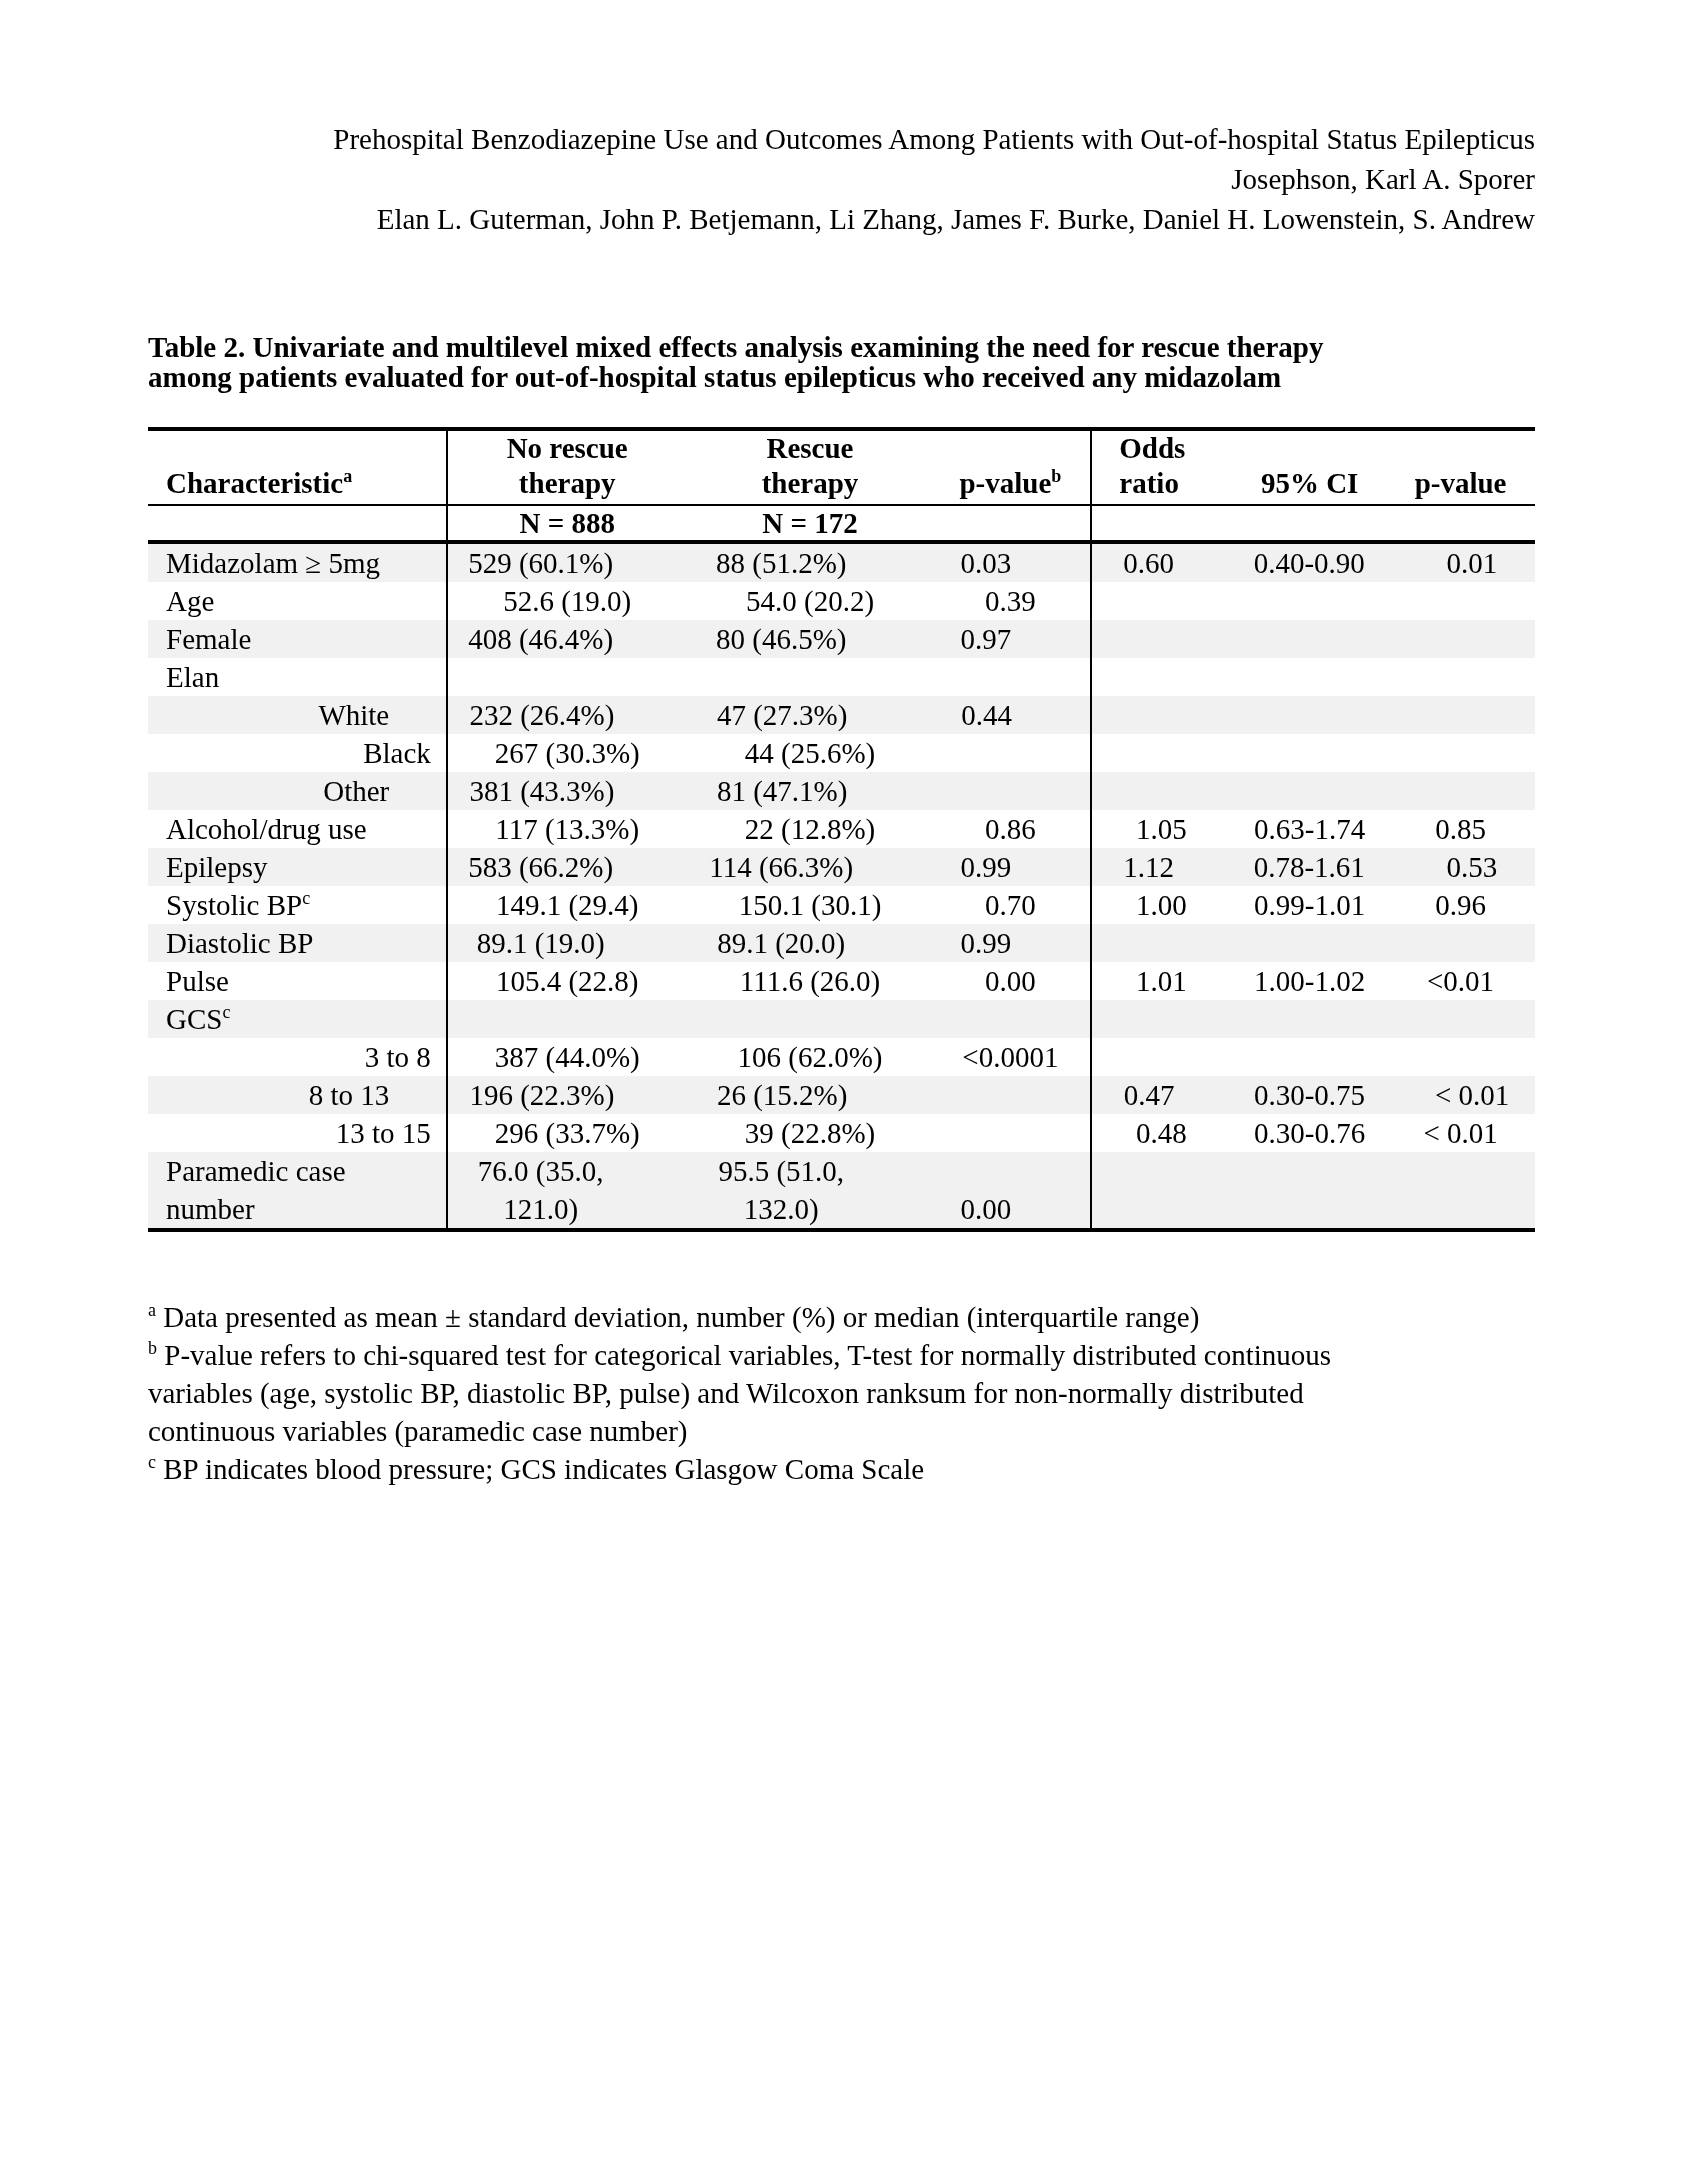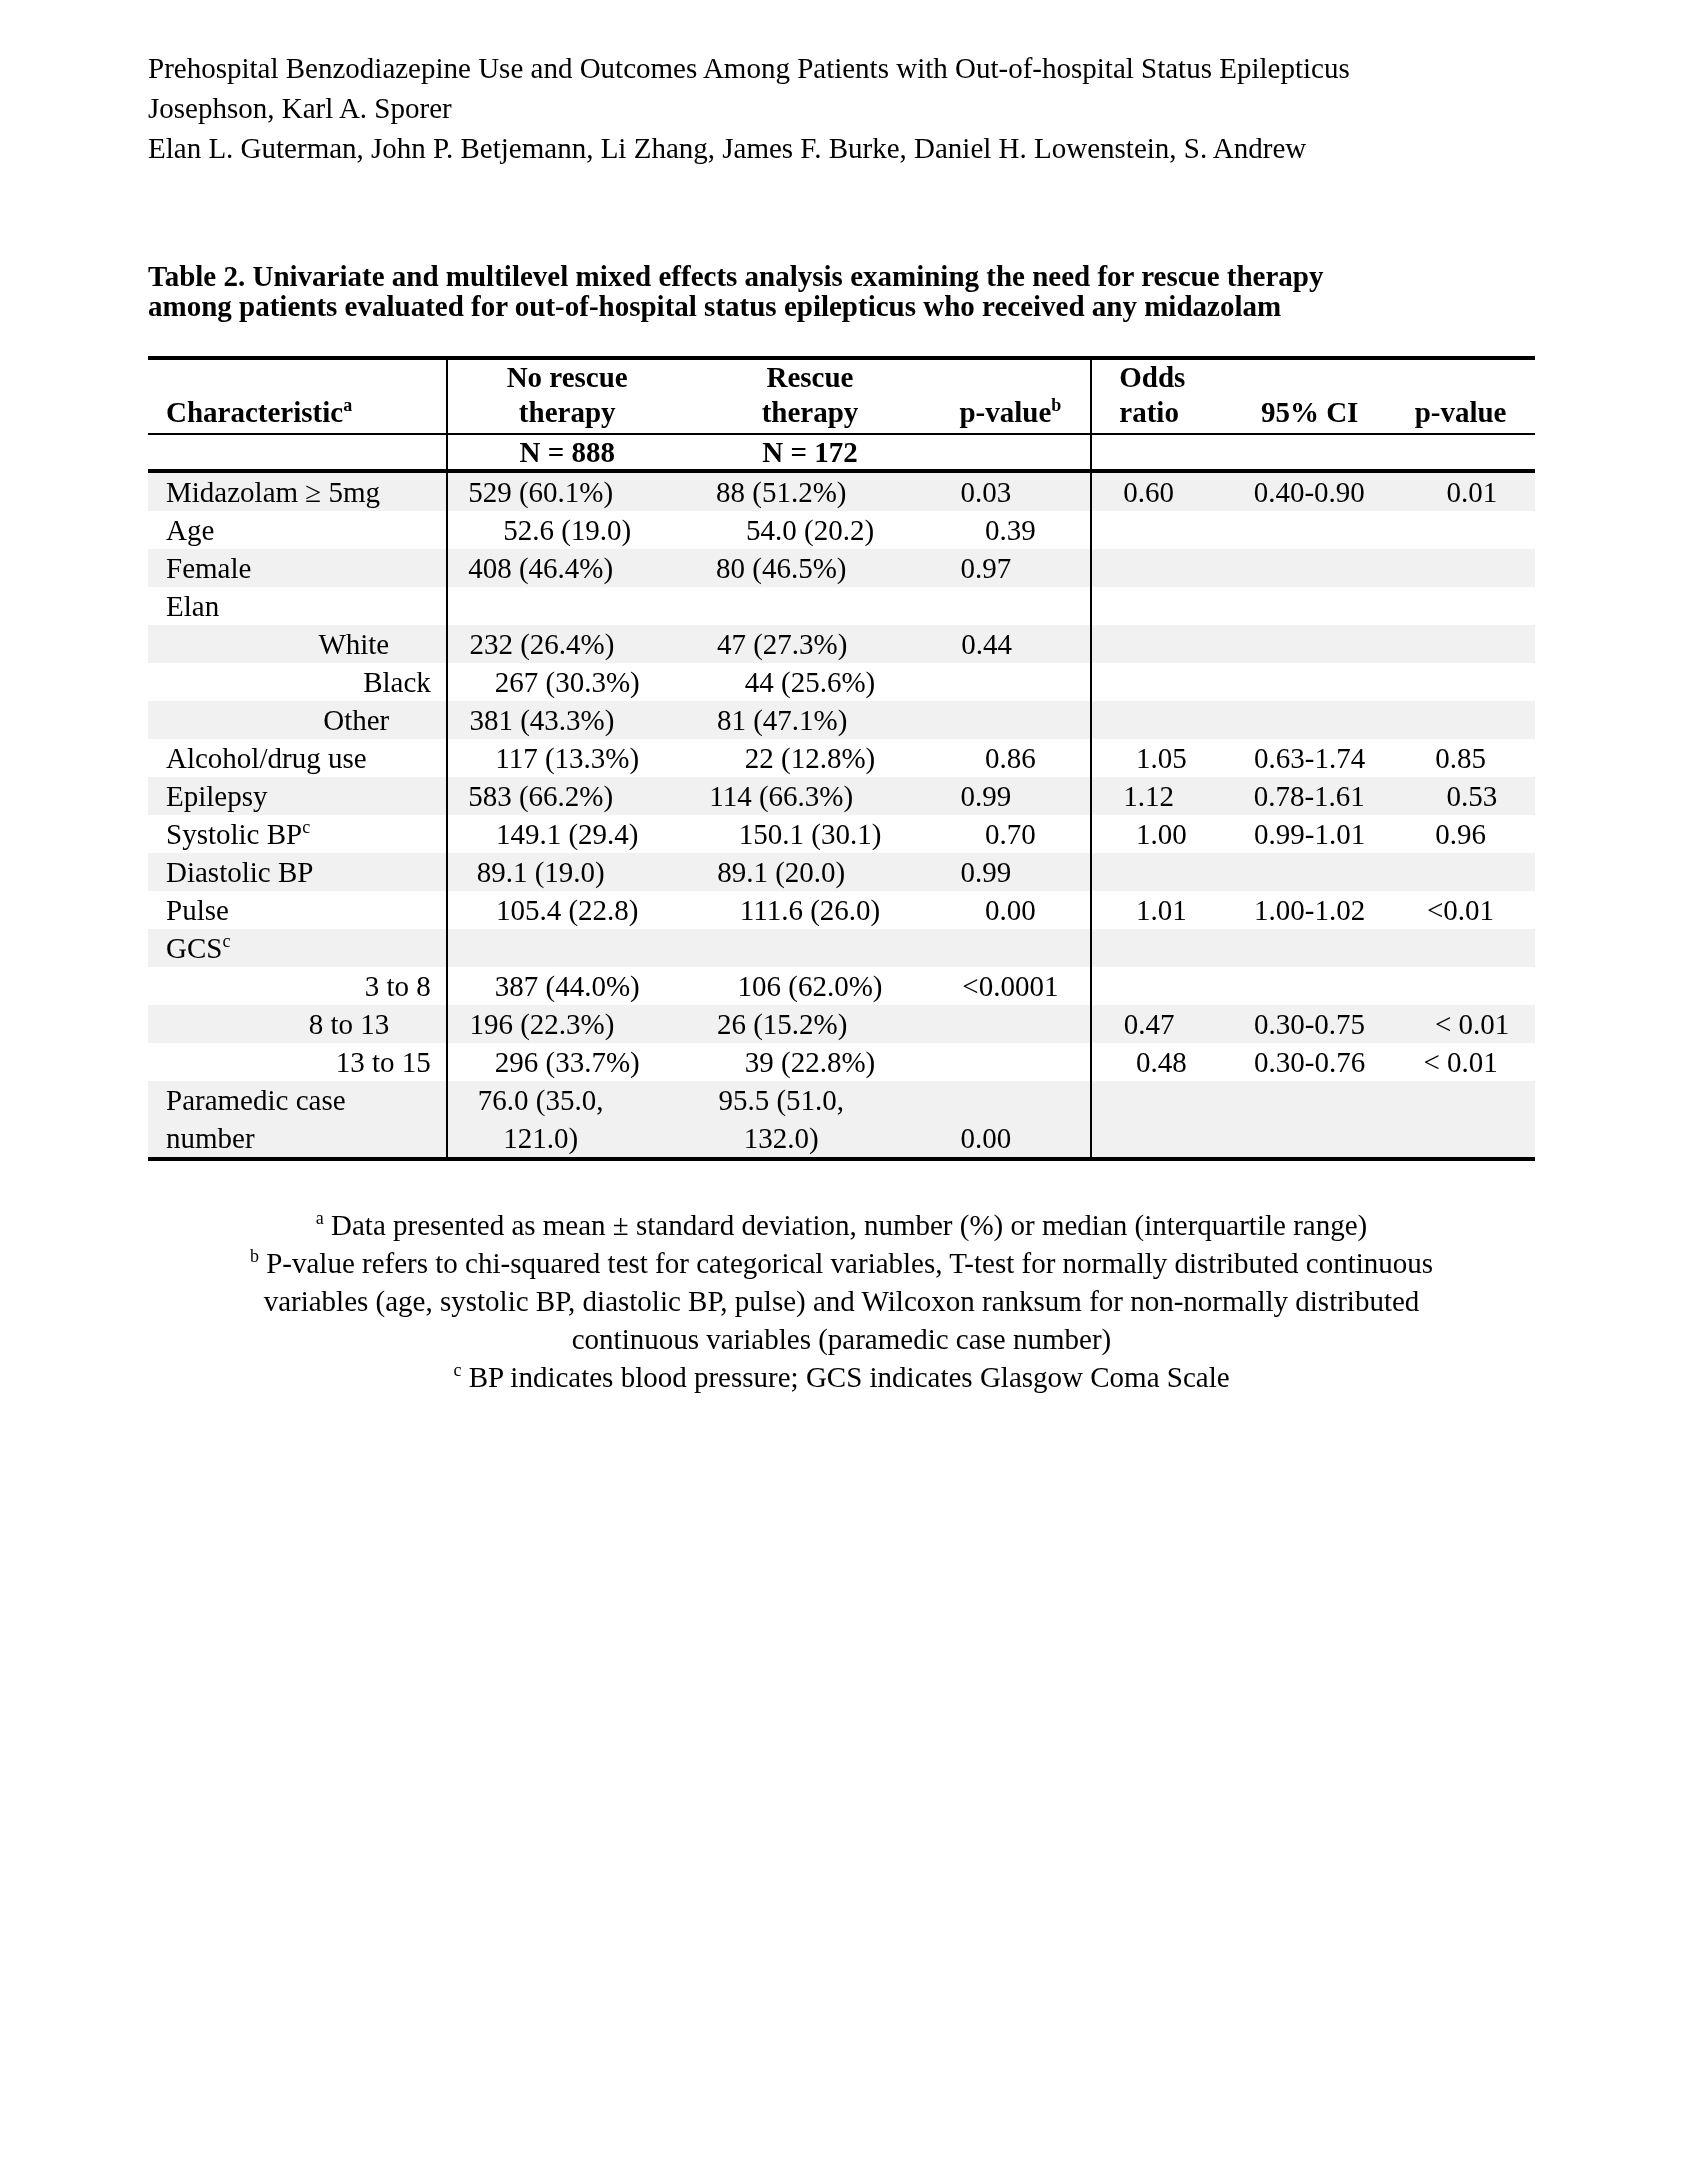--- a/index.html
+++ b/index.html
@@ -7,21 +7,21 @@
   body {
     width: 1683px; height: 2178px;
     background: #ffffff; color: #000000;
     font-family: "Liberation Serif", "DejaVu Serif", serif;
     font-size: 29px;
     position: relative;
     overflow: hidden;
   }
   .content { width: 1387px; margin-left: 148px; }
 
-  .authors { padding-top: 48px; line-height: 40px; }
+  .authors { padding-top: 119px; text-align: right; line-height: 40px; }
 
   .table-title {
     margin-top: 93px;
     font-weight: bold;
     line-height: 30px;
     white-space: pre-line;
   }
 
   .tbl {
     margin-top: 35px;
@@ -56,21 +56,21 @@
   .c5 { width: 144px; text-align: center; }
   .c6 { width: 153px; text-align: center; }
   .c7 { width: 149px; text-align: center; }
 
   .pre { white-space: pre-line; }
   .hcell.odds { text-align: left; padding-left: 30px; }
   .vbottom { display: flex; align-items: flex-end; justify-content: center; }
 
   sup { font-size: 18px; line-height: 0; }
 
-  .footnotes { margin-top: 45px; line-height: 38px; text-align: center; }
+  .footnotes { margin-top: 66px; line-height: 38px; }
   .footnote .ftext { white-space: pre-line; }
 </style>
 </head>
 <body>
 
 <div class="content">
 
   <div class="authors">
     <div>Prehospital Benzodiazepine Use and Outcomes Among Patients with Out-of-hospital Status Epilepticus</div>
     <div>Josephson, Karl A. Sporer</div>

